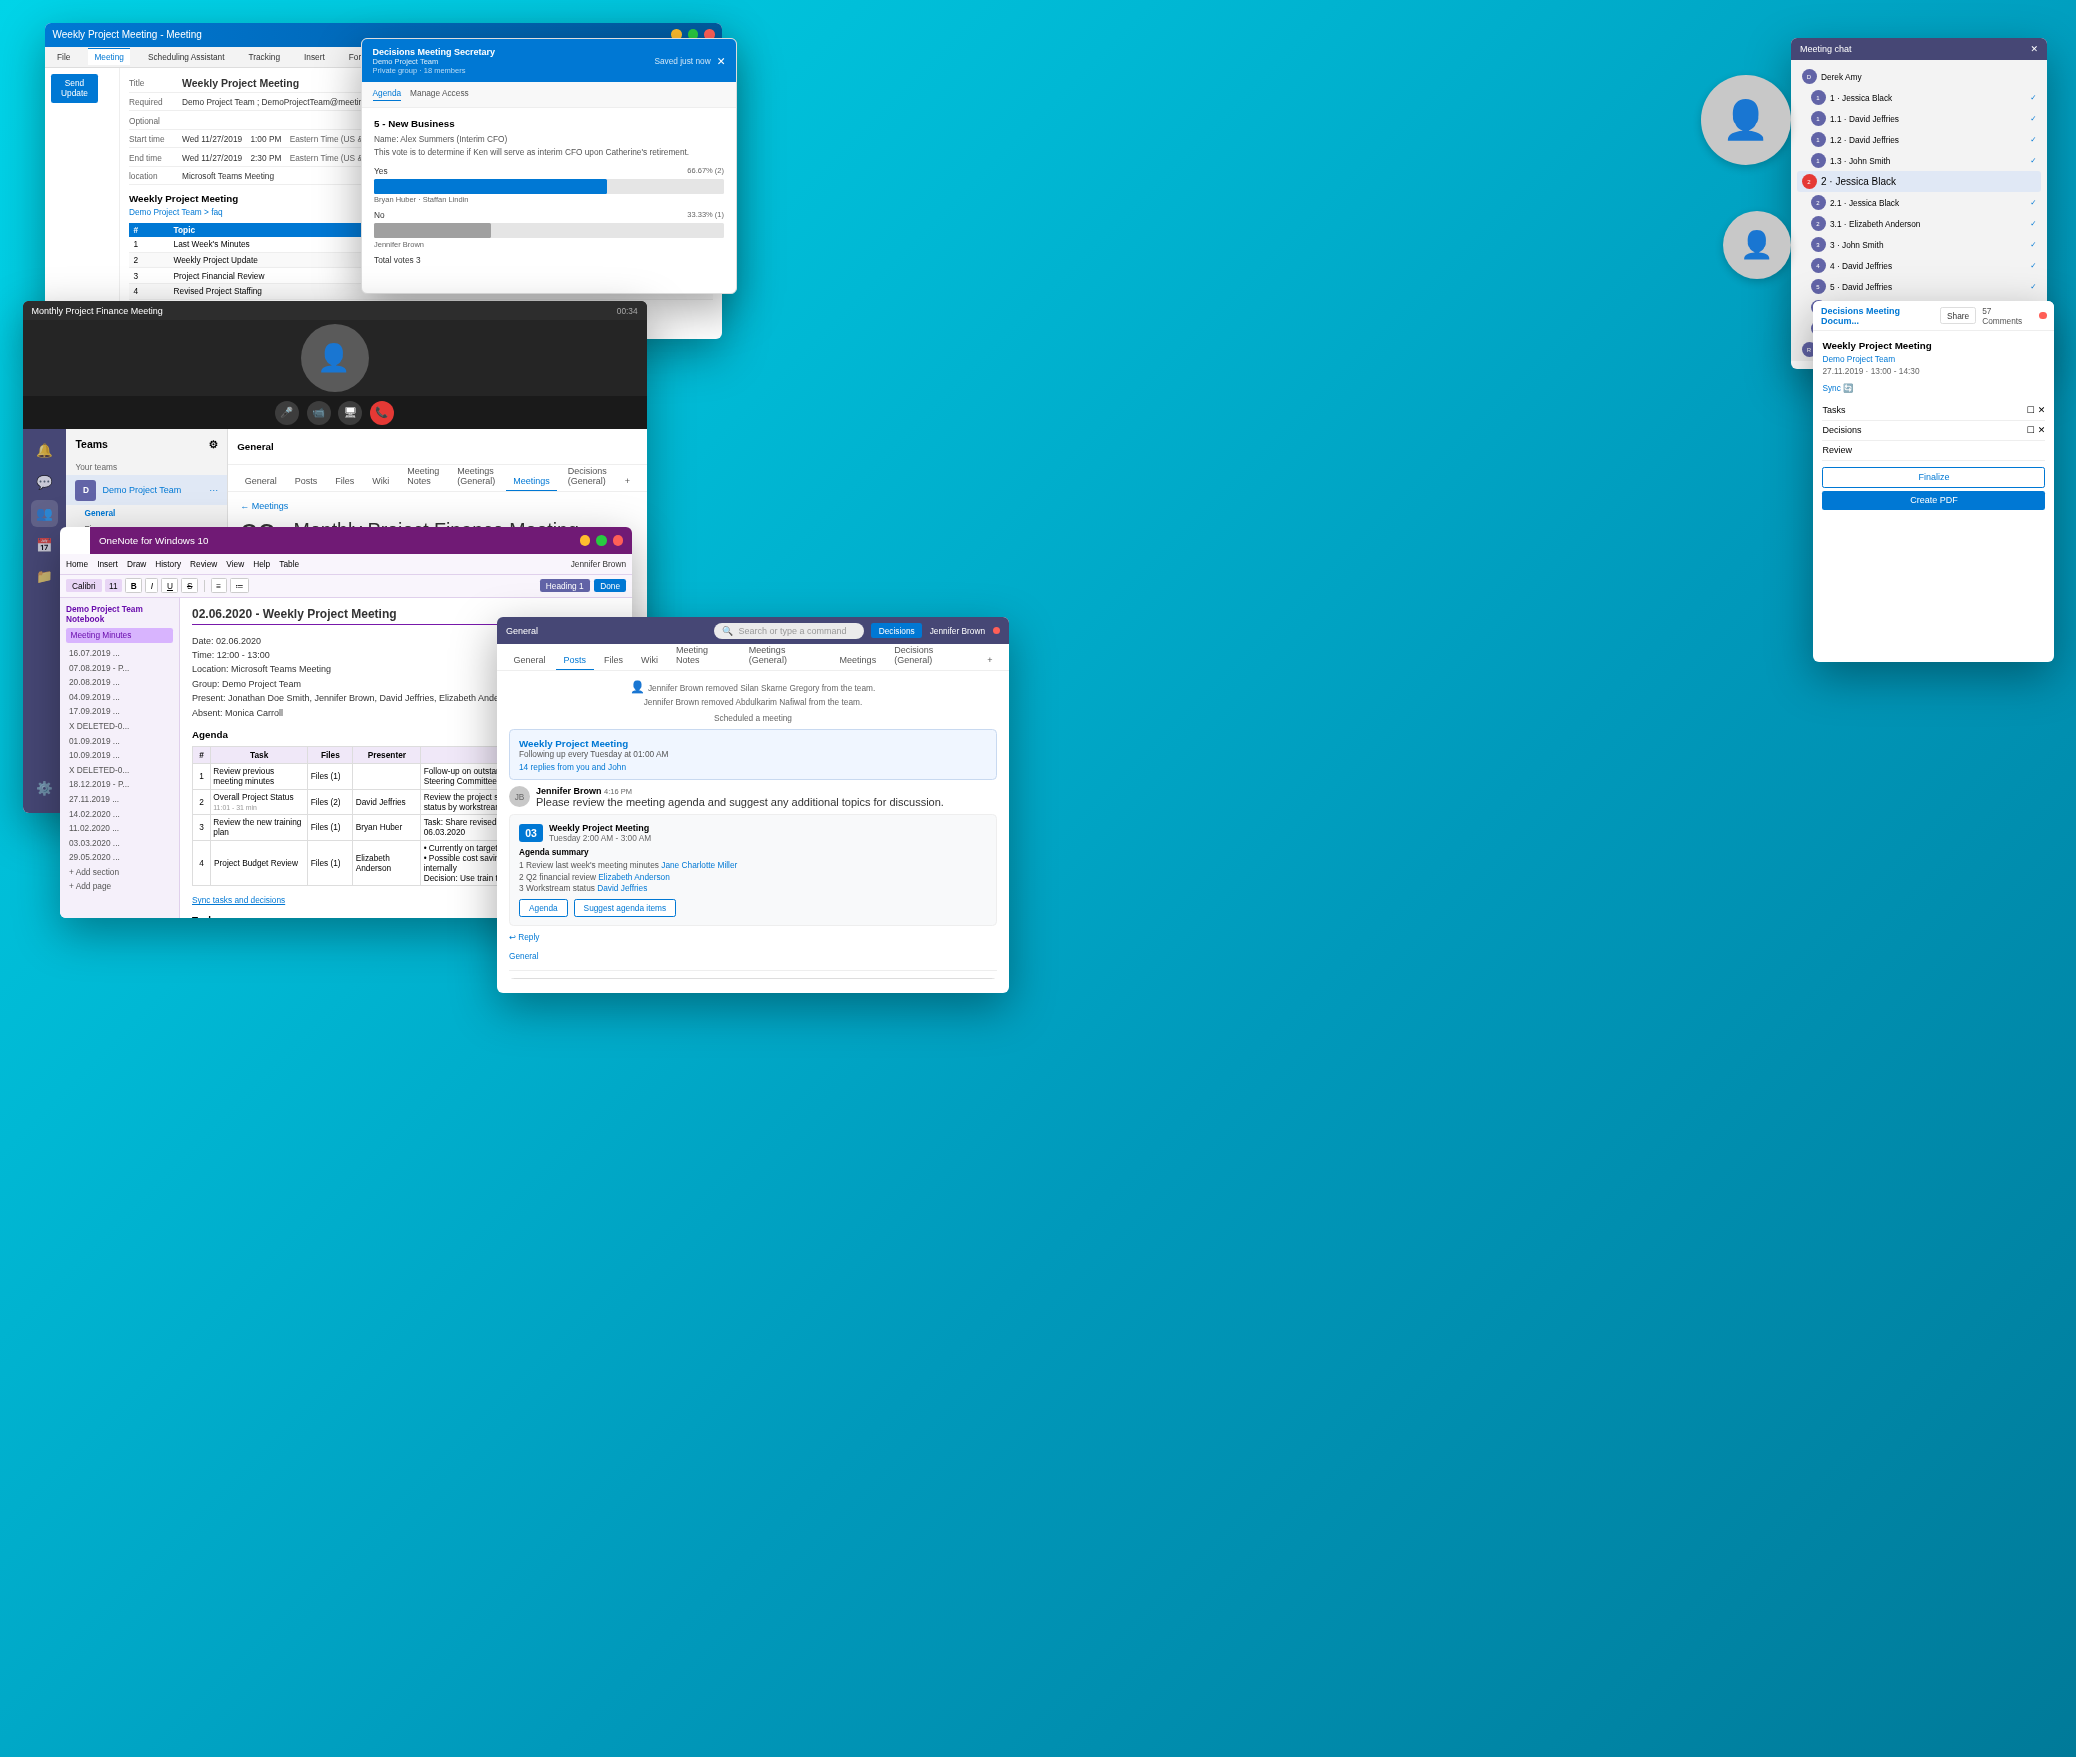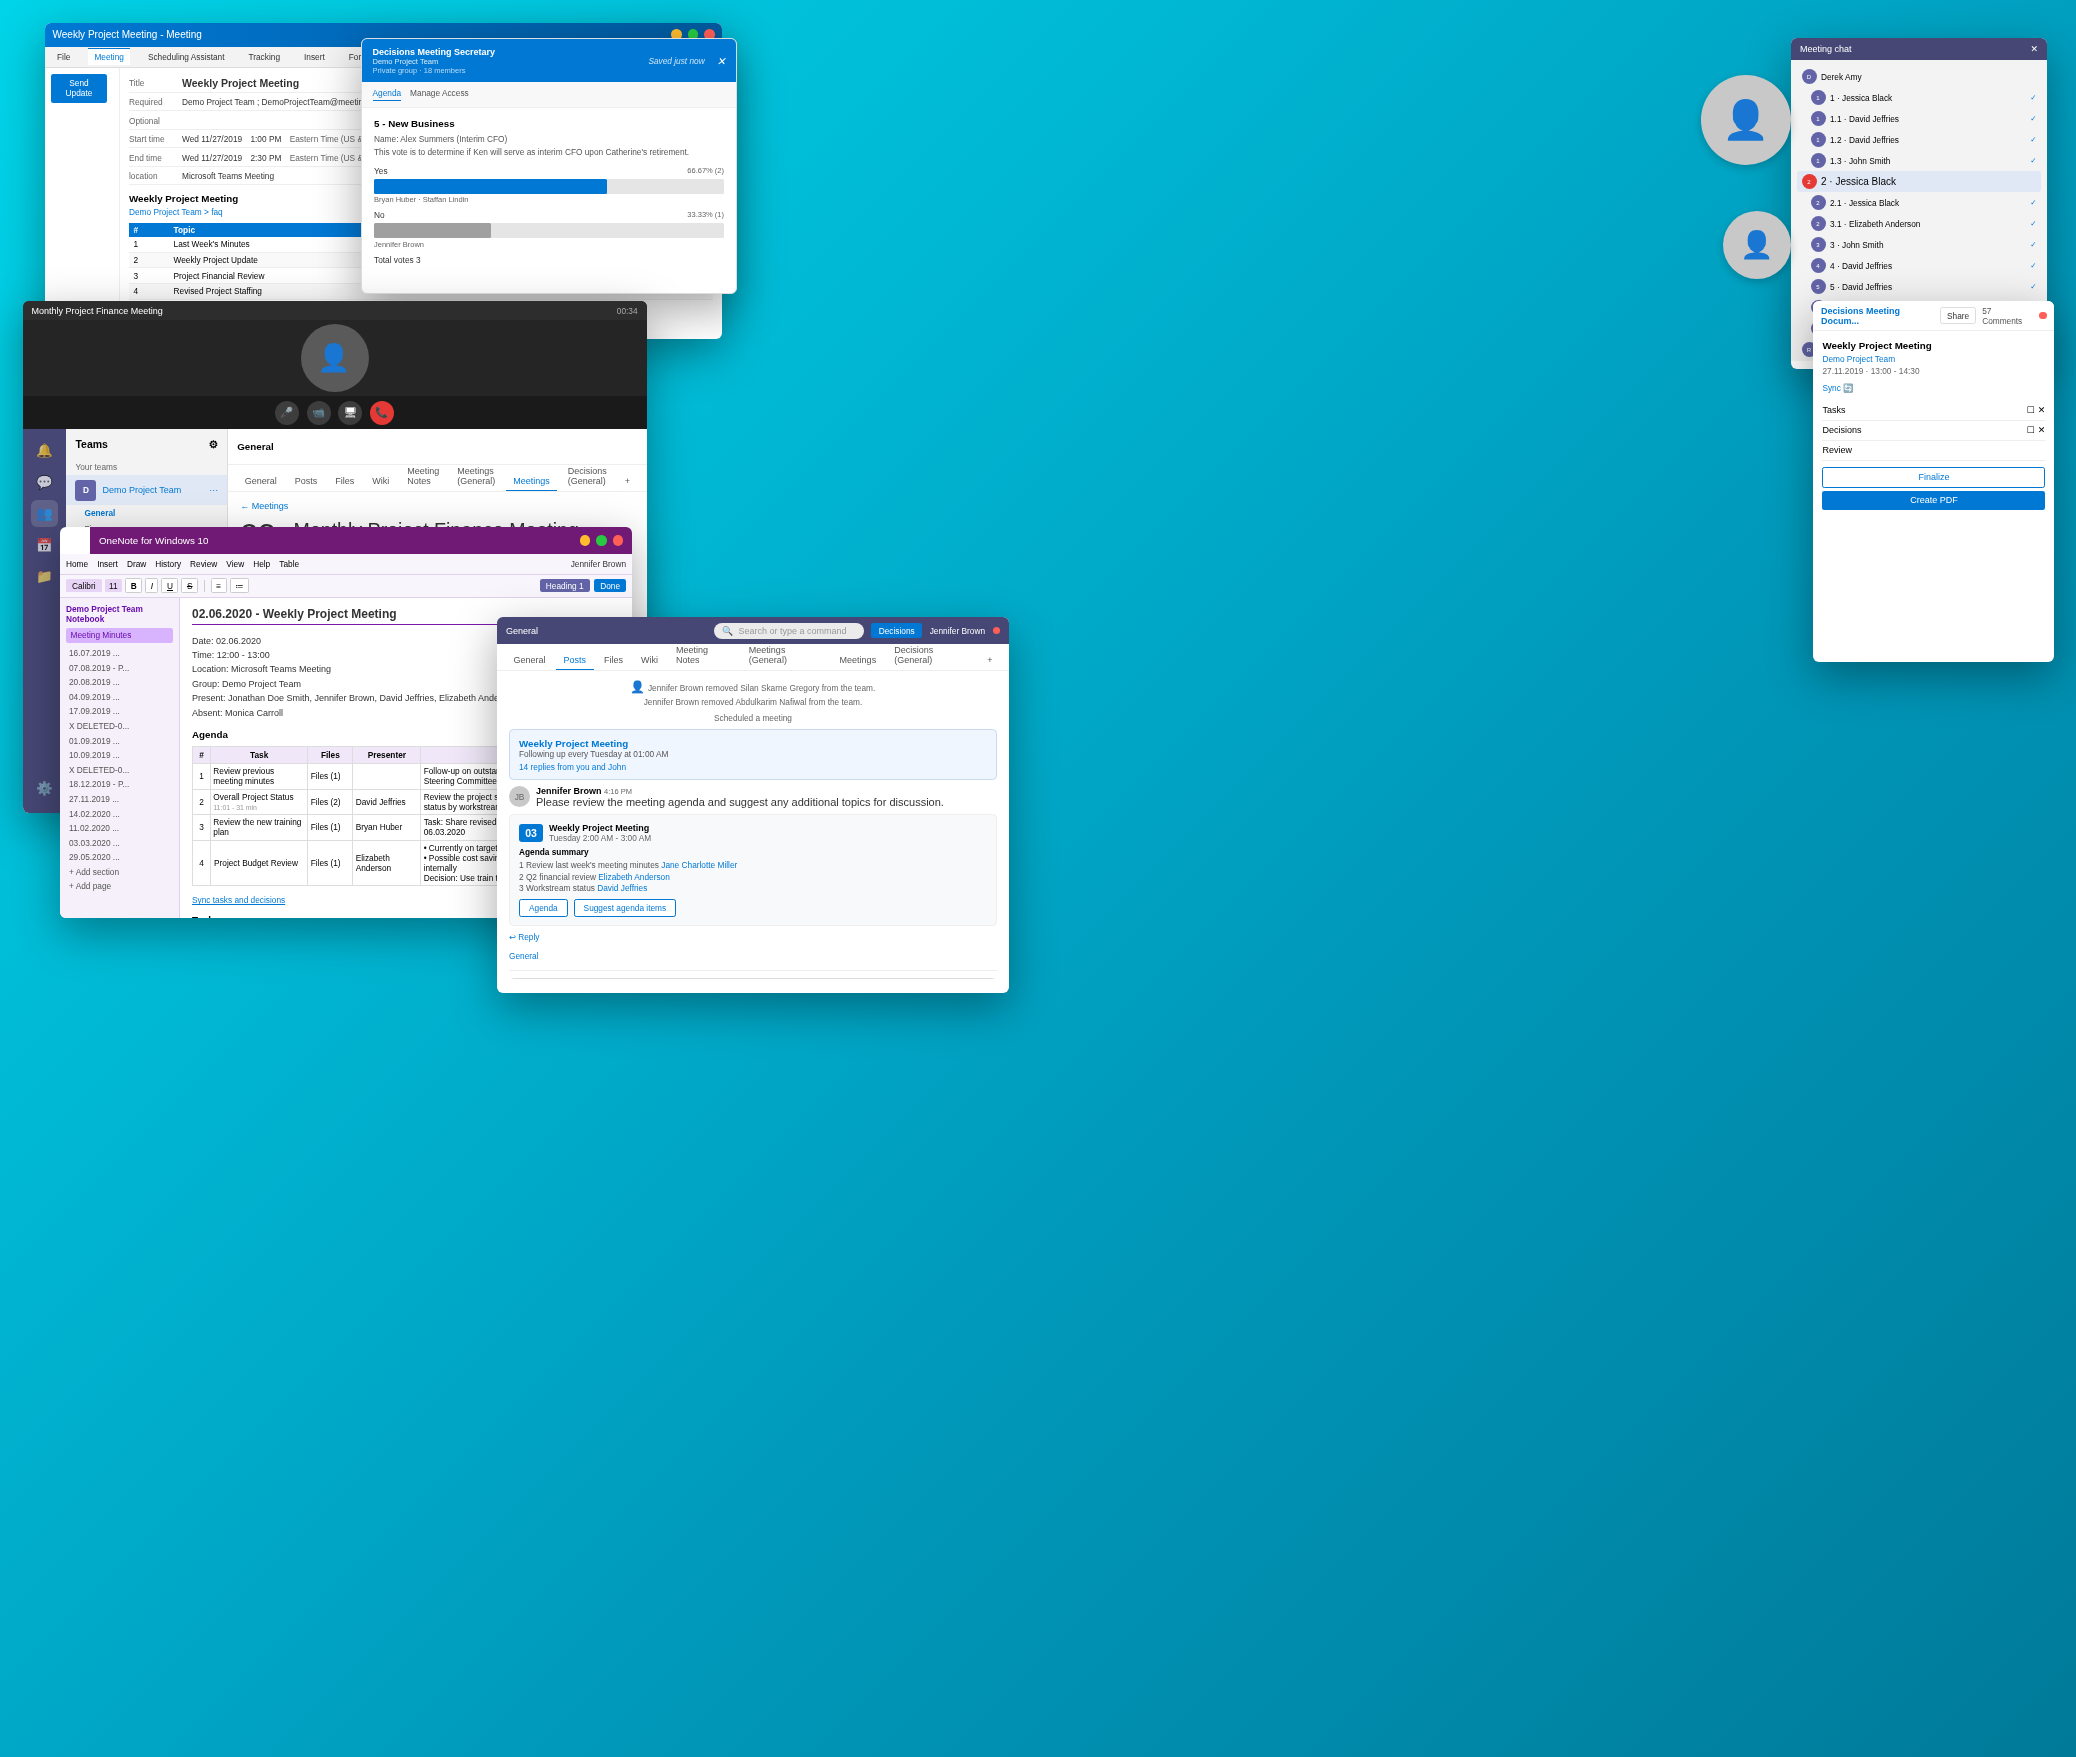--- a/index.html
+++ b/index.html
@@ -91,21 +91,21 @@
       padding: 6px;
     }
     .send-btn {
       background: #0078d4;
       color: #fff;
       border: none;
       padding: 4.5px 7.5px;
       border-radius: 2.3px;
       font-size: 8.3px;
       cursor: pointer;
-      width: 56px;
+      width: 47px;
       margin-bottom: 3px;
     }
     .outlook-main {
       flex: 1;
       padding: 9px;
       font-size: 9px;
     }
     .form-row {
       display: flex;
       align-items: center;
@@ -716,21 +716,21 @@
   </div>
 </div>
 
 <div class="window" id="decisions-popup">
   <div class="popup-header">
     <div>
       <div style="font-size:9px;font-weight:600;">Decisions Meeting Secretary</div>
       <div style="font-size:7.5px;opacity:0.85;">Demo Project Team</div>
       <div style="font-size:7.5px;opacity:0.7;">Private group · 18 members</div>
     </div>
-    <div style="display:flex;align-items:center;gap:12px;font-style:italic;">
+    <div style="display:flex;align-items:center;gap:6px;">
       <span style="font-size:8.3px;opacity:0.8;">Saved just now</span>
       <span style="cursor:pointer;font-size:10.5px;">✕</span>
     </div>
   </div>
   <div class="popup-subheader">
     <span class="active">Agenda</span>
     <span>Manage Access</span>
   </div>
   <div class="vote-body">
     <div class="vote-title">5 - New Business</div>

